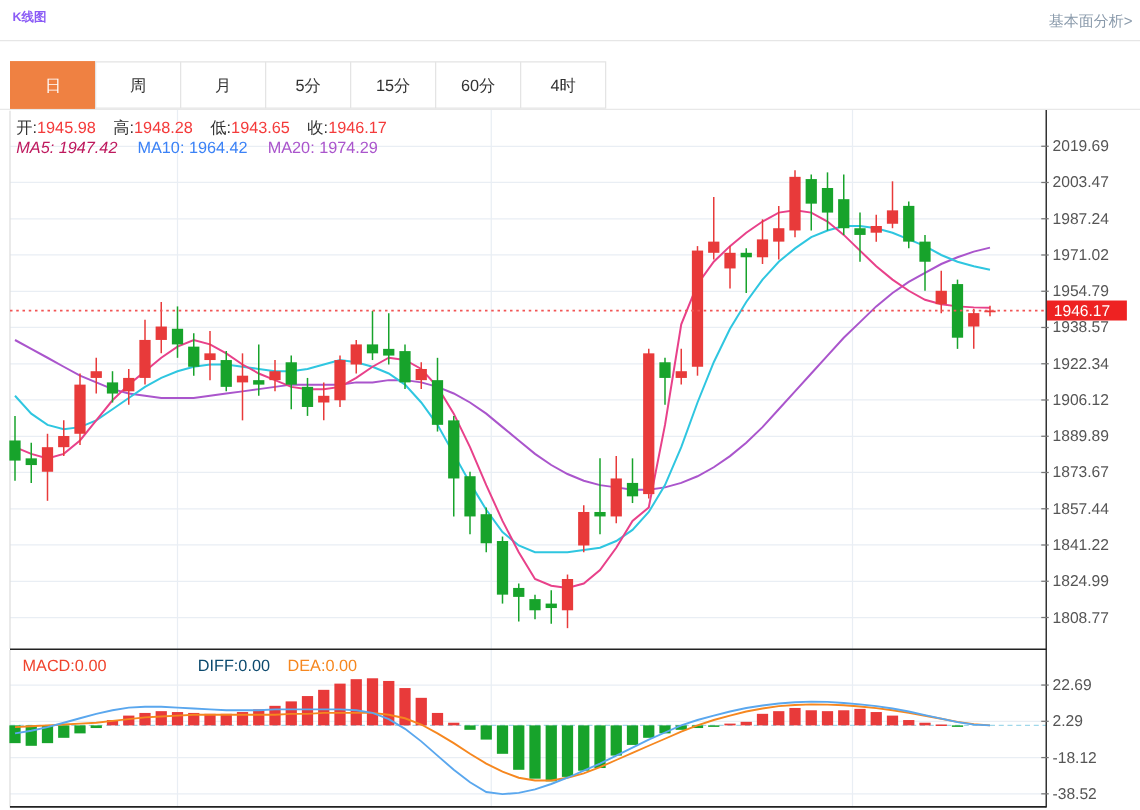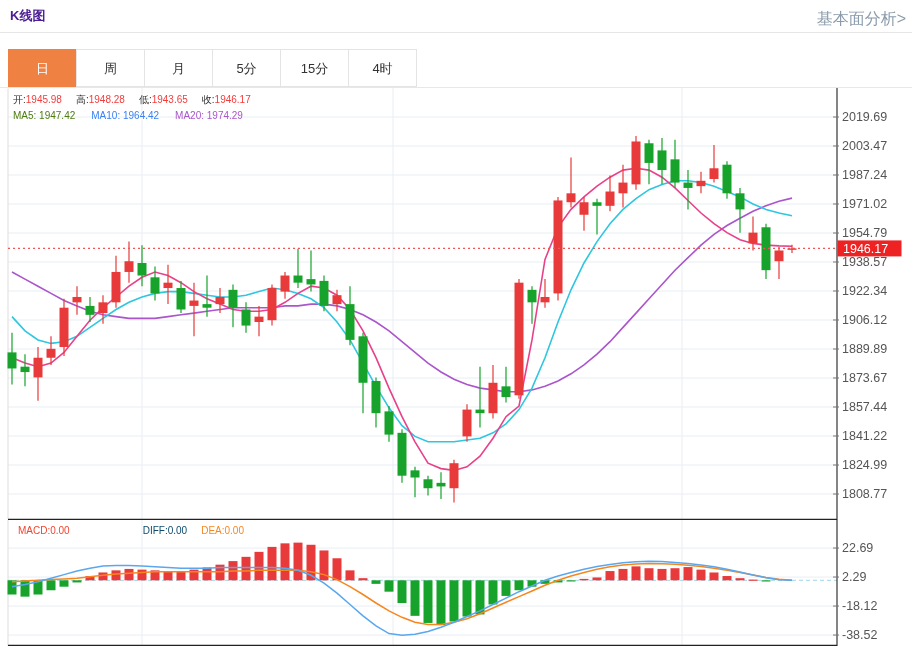--- a/index.html
+++ b/index.html
@@ -1,33 +1,33 @@
 <!DOCTYPE html>
 <html><head>
 <meta charset="utf-8">
 <style>
   html,body{margin:0;padding:0;background:#fff;width:912px;height:648px;overflow:hidden;
     font-family:"Liberation Sans","DejaVu Sans",sans-serif;}
   .header{height:32px;border-bottom:1px solid #e6e6e6;position:relative;}
-  .page-title{position:absolute;left:10px;top:7px;font-size:13px;font-weight:bold;color:#4c1d95;}
-  .fund-link{position:absolute;right:6px;top:9px;font-size:16px;color:#8a9aab;text-decoration:none;cursor:pointer;}
+  .page-title{position:absolute;left:10px;top:7px;font-size:10px;font-weight:bold;color:#8b5cf6;}
+  .fund-link{position:absolute;right:6px;top:9px;font-size:12px;color:#8a9aab;text-decoration:none;cursor:pointer;}
   .tabstrip{margin-top:16px;height:38px;border-bottom:1px solid #e8e8e8;display:flex;padding-left:8px;box-sizing:content-box;}
   .tab{width:69px;height:38px;line-height:38px;text-align:center;font-size:13px;color:#333;background:#fff;
     border:1px solid #e4e4e4;margin-left:-1px;cursor:pointer;box-sizing:border-box;}
   .tab:first-child{margin-left:0;}
   .tab.active{background:#ef8142;border-color:#ef8142;color:#fff;}
   .chart-wrap{position:relative;width:912px;height:560px;}
   #main-svg{position:absolute;left:0;top:0;}
   #macd-svg{position:absolute;left:0;top:432px;}
-  .legend{position:absolute;font-size:10px;white-space:nowrap;pointer-events:none;}
+  .legend{position:absolute;font-size:13px;white-space:nowrap;pointer-events:none;}
   .ohlc-row{left:13px;top:5px;}
   .ohlc-row .lbl{color:#333;}
   .ohlc-row .val{color:#f43b3b;margin-right:14px;}
   .ma-row{left:13px;top:22px;}
-  .ma5{color:#4d7c0f;margin-right:16px;}
+  .ma5{color:#be185d;margin-right:16px;font-style:italic;}
   .ma10{color:#3b82f6;margin-right:16px;}
   .ma20{color:#aa55cc;}
   .macd-row{left:18px;top:437px;}
   .macd-lbl{color:#f0442e;margin-right:30px;}
   .diff-lbl{color:#0c4a6e;margin-right:14px;margin-left:43px;}
   .dea-lbl{color:#f6871f;}
   svg text{font-family:"Liberation Sans","DejaVu Sans",sans-serif;}
 </style>
 </head>
 <body>
@@ -36,20 +36,21 @@
   <div class="page-title">K线图</div>
   <a class="fund-link">基本面分析&gt;</a>
 </div>
 
 <div class="tabstrip" id="tabstrip">
     <div class="tab active">日</div>
     <div class="tab">周</div>
     <div class="tab">月</div>
     <div class="tab">5分</div>
     <div class="tab">15分</div>
+    <div class="tab">60分</div>
     <div class="tab">4时</div>
   </div>
 
 <div class="chart-wrap">
   <svg id="main-svg" width="912" height="432">
       <g>
         <line x1="8" y1="29" x2="837" y2="29" stroke="#e9eef4" stroke-width="1"></line>
         <line x1="8" y1="57.99175042670212" x2="837" y2="57.99175042670212" stroke="#e9eef4" stroke-width="1"></line>
         <line x1="8" y1="87.00137492888308" x2="837" y2="87.00137492888308" stroke="#e9eef4" stroke-width="1"></line>
         <line x1="8" y1="115.99312535558519" x2="837" y2="115.99312535558519" stroke="#e9eef4" stroke-width="1"></line>

